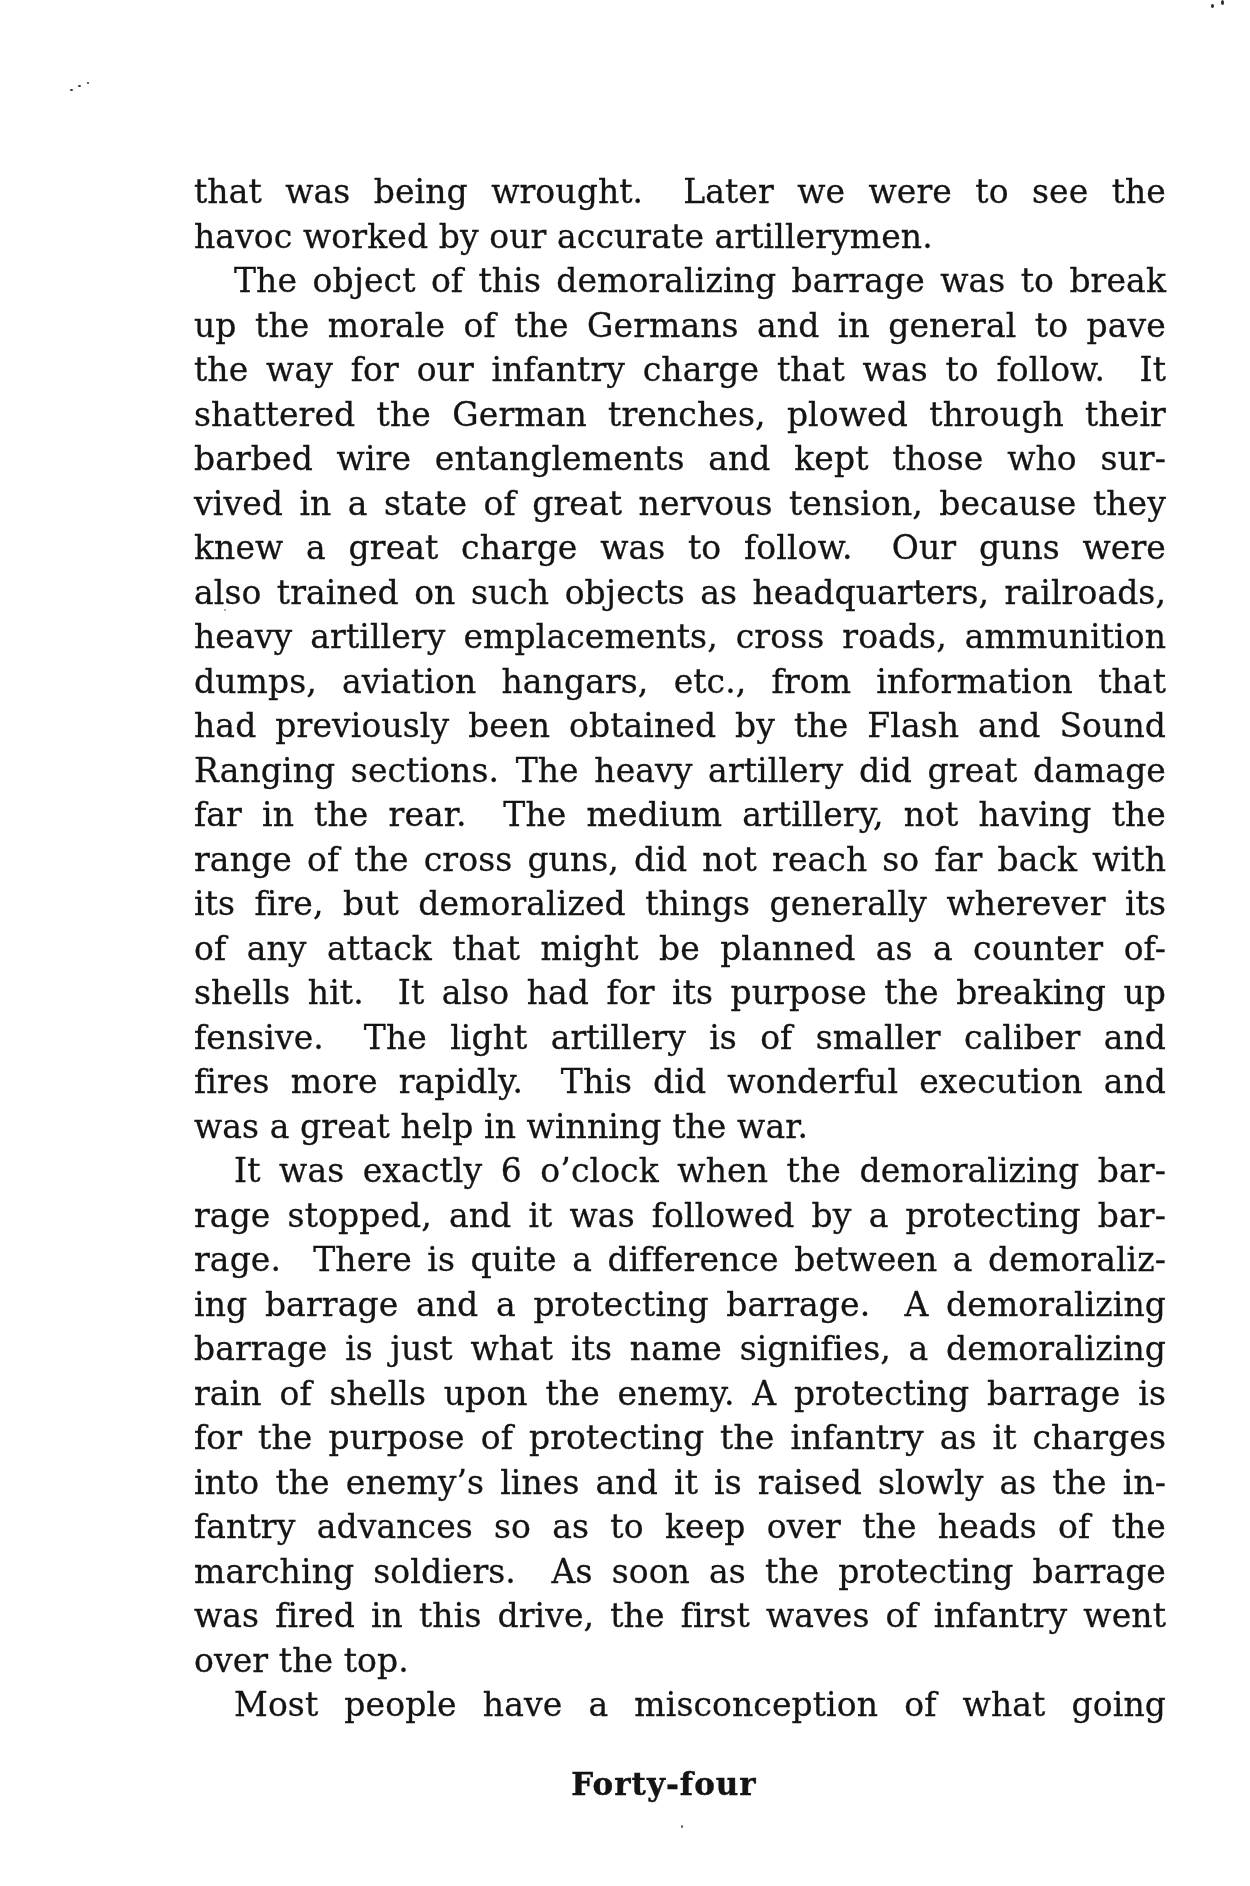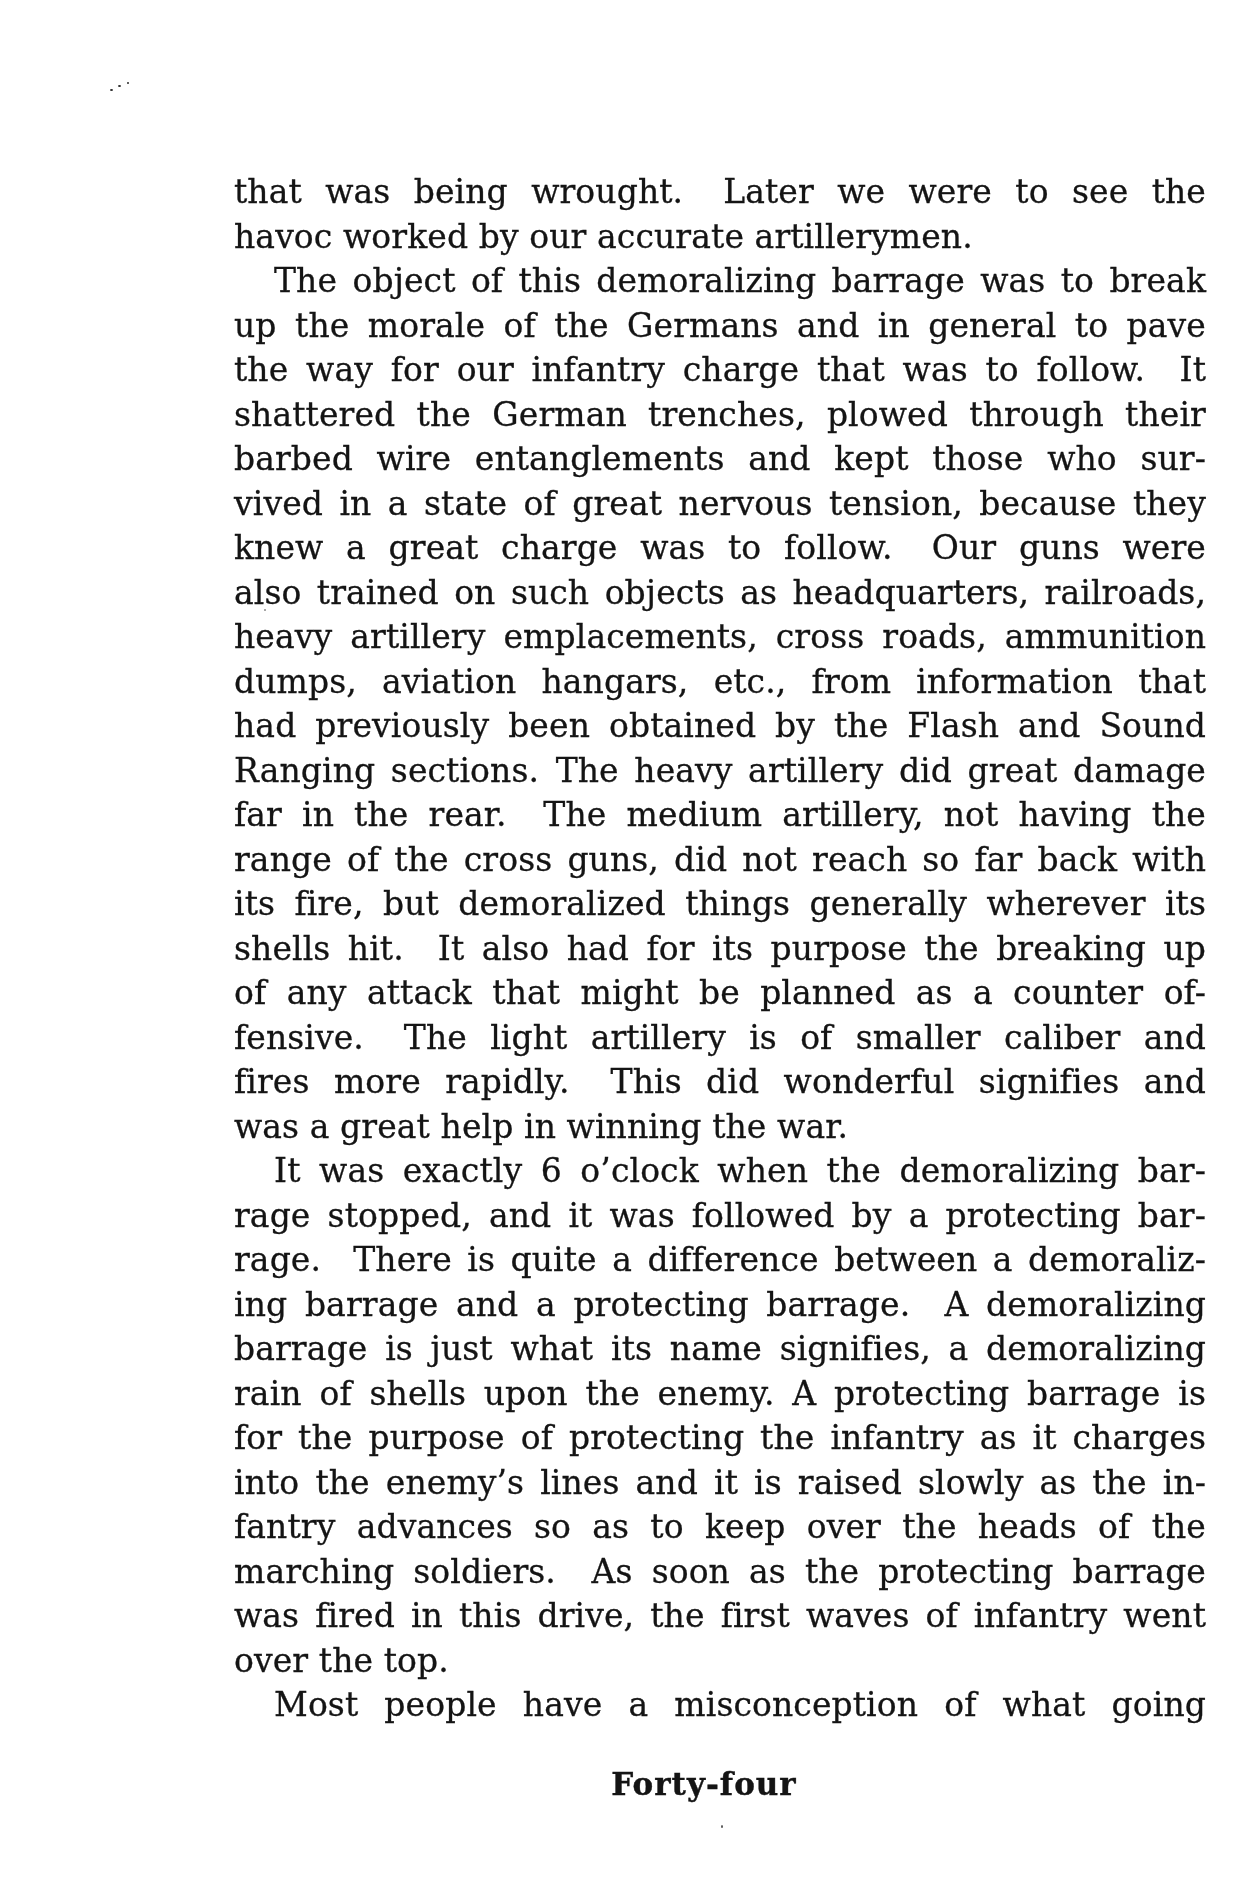--- a/index.html
+++ b/index.html
@@ -8,21 +8,20 @@
     height: 1886px;
     font-family: "DejaVu Serif", "Liberation Serif", serif;
     position: relative;
     overflow: hidden;
   }
   .page {
     position: absolute;
     inset: 0;
     background: #ffffff;
     color: #141414;
-    margin-left: 40px;
   }
   .textblock {
     position: absolute;
     left: 194px;
     top: 170px;
     width: 972px;
   }
   .line {
     font-size: 33px;
     line-height: 44.5px;
@@ -81,24 +80,24 @@
       <div class="line">vived in a state of great nervous tension, because they</div>
       <div class="line">knew a great charge was to follow.  Our guns were</div>
       <div class="line">also trained on such objects as headquarters, railroads,</div>
       <div class="line">heavy artillery emplacements, cross roads, ammunition</div>
       <div class="line">dumps, aviation hangars, etc., from information that</div>
       <div class="line">had previously been obtained by the Flash and Sound</div>
       <div class="line">Ranging sections. The heavy artillery did great damage</div>
       <div class="line">far in the rear.  The medium artillery, not having the</div>
       <div class="line">range of the cross guns, did not reach so far back with</div>
       <div class="line">its fire, but demoralized things generally wherever its</div>
+      <div class="line">of any attack that might be planned as a counter of-</div>
       <div class="line">shells hit.  It also had for its purpose the breaking up</div>
-      <div class="line">of any attack that might be planned as a counter of-</div>
       <div class="line">fensive.  The light artillery is of smaller caliber and</div>
-      <div class="line">fires more rapidly.  This did wonderful signifies and</div>
+      <div class="line">fires more rapidly.  This did wonderful execution and</div>
       <div class="line end">was a great help in winning the war.</div>
       <div class="line indent">It was exactly 6 o’clock when the demoralizing bar-</div>
       <div class="line">rage stopped, and it was followed by a protecting bar-</div>
       <div class="line">rage.  There is quite a difference between a demoraliz-</div>
       <div class="line">ing barrage and a protecting barrage.  A demoralizing</div>
       <div class="line">barrage is just what its name signifies, a demoralizing</div>
       <div class="line">rain of shells upon the enemy. A protecting barrage is</div>
       <div class="line">for the purpose of protecting the infantry as it charges</div>
       <div class="line">into the enemy’s lines and it is raised slowly as the in-</div>
       <div class="line">fantry advances so as to keep over the heads of the</div>

